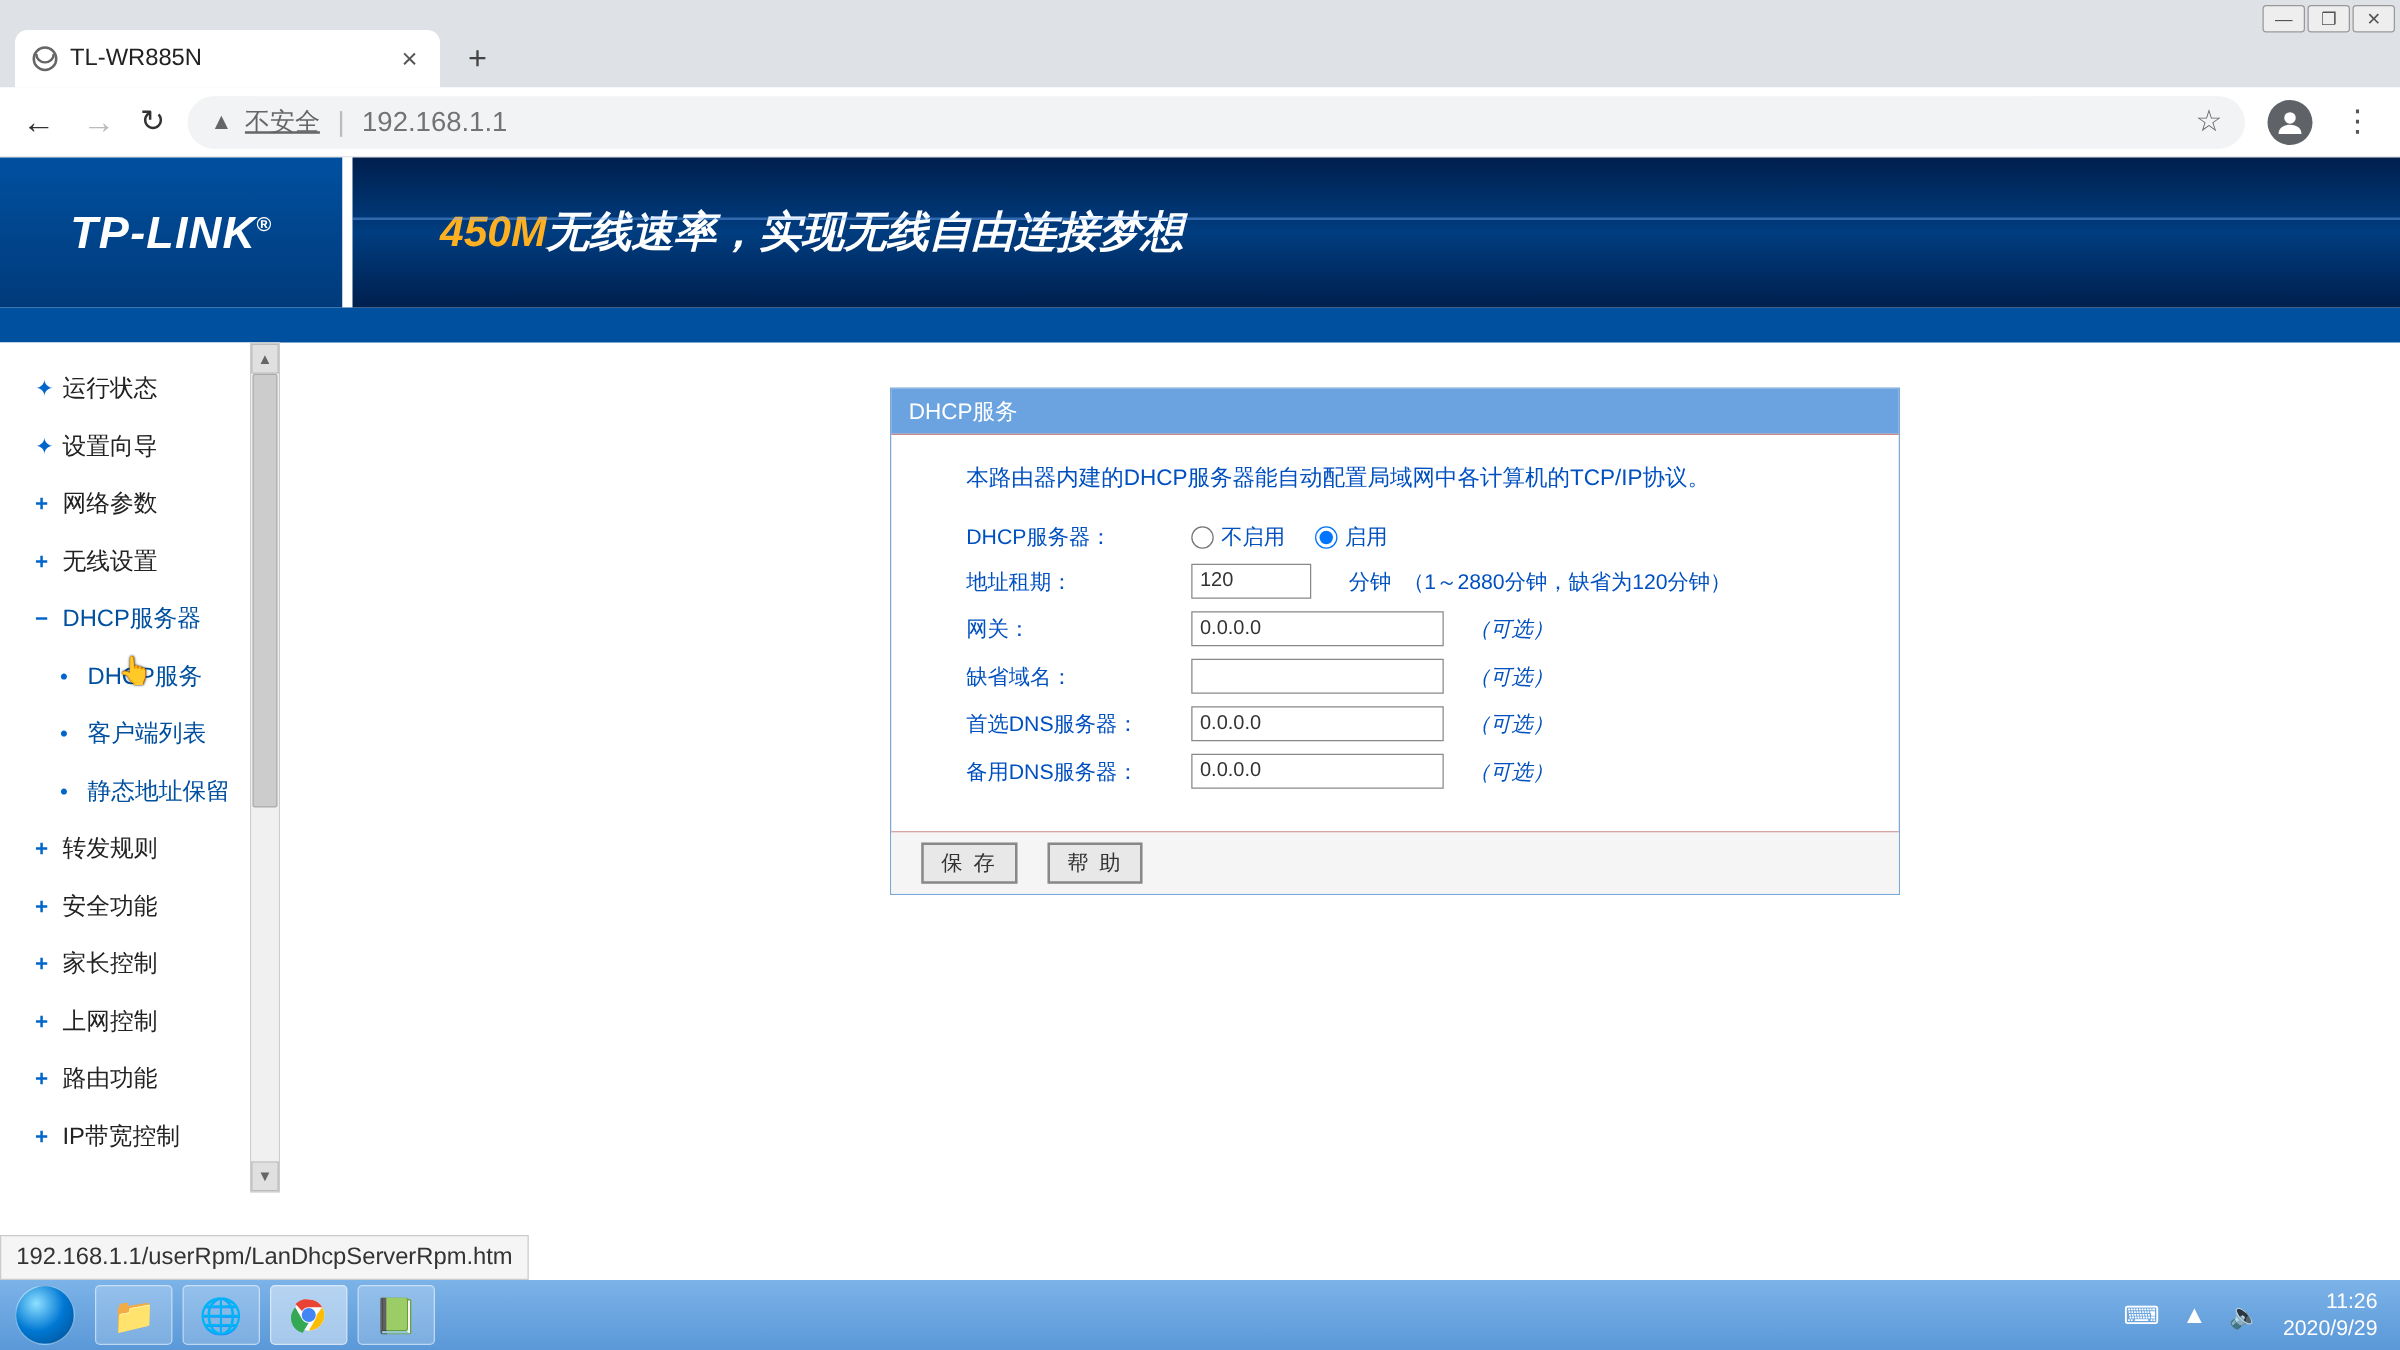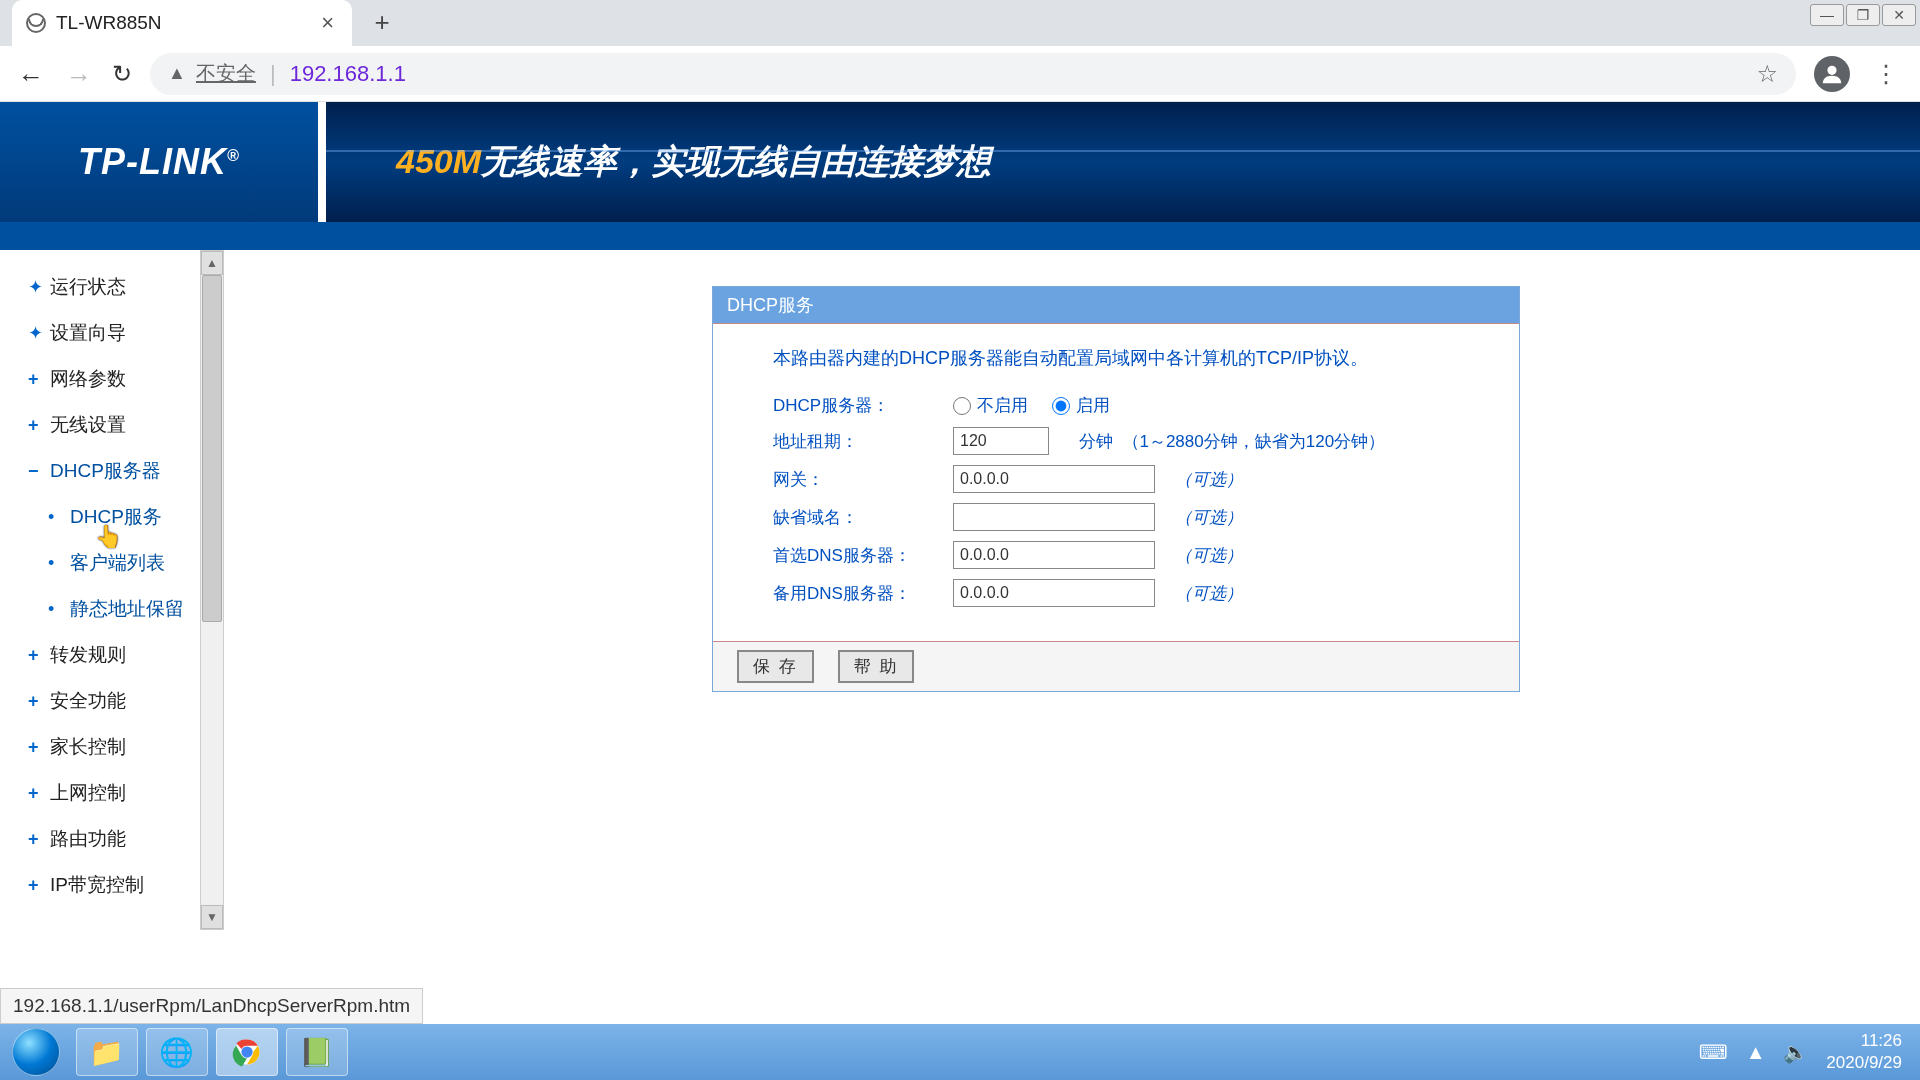--- a/index.html
+++ b/index.html
@@ -3,49 +3,49 @@
   <meta charset="utf-8">
   <style>
     * { margin: 0; padding: 0; box-sizing: border-box; }
     body { font-family: Arial, "Microsoft YaHei", sans-serif; width: 1920px; height: 1080px; overflow: hidden; position: relative; background: #fff; }
     
     
     .window-controls { position: absolute; top: 0; right: 0; display: flex; gap: 2px; padding: 4px; z-index: 100; }
     .window-btn { width: 34px; height: 22px; border: 1px solid #999; background: #eee; display: flex; align-items: center; justify-content: center; font-size: 14px; color: #555; border-radius: 3px; cursor: pointer; }
     
     
-    .tab-bar { height: 46px; background: #dee1e6; display: flex; align-items: flex-end; padding-left: 12px; }
+    .tab-bar { height: 70px; background: #dee1e6; display: flex; align-items: flex-end; padding-left: 12px; }
     .tab { background: #fff; height: 46px; width: 340px; border-radius: 10px 10px 0 0; display: flex; align-items: center; padding: 0 14px; gap: 10px; }
     .tab-favicon { width: 20px; height: 20px; border: 2px solid #666; border-radius: 50%; display: flex; align-items: center; justify-content: center; font-size: 11px; color: #666; position: relative; }
     .tab-favicon::after { content:""; position:absolute; width: 12px; height: 6px; border: 2px solid #666; border-top: none; border-radius: 0 0 8px 8px; top: 4px; }
     .tab-title { flex: 1; font-size: 19px; color: #222; }
     .tab-close { font-size: 22px; color: #555; cursor: pointer; padding: 0 4px; }
     .new-tab { width: 40px; height: 40px; display: flex; align-items: center; justify-content: center; font-size: 26px; color: #444; margin-left: 10px; margin-bottom: 4px; cursor: pointer; }
     
     
     .address-bar { height: 56px; background: #fff; display: flex; align-items: center; padding: 0 16px; gap: 18px; border-bottom: 1px solid #e0e0e0; }
     .nav-btn { font-size: 26px; color: #333; cursor: pointer; width: 30px; text-align: center; }
     .nav-btn.disabled { color: #bbb; }
     .reload-btn { font-size: 24px; color: #333; cursor: pointer; }
     .url-box { flex: 1; height: 42px; background: #f1f3f4; border-radius: 22px; display: flex; align-items: center; padding: 0 18px; gap: 10px; }
     .warning-icon { color: #666; font-size: 18px; }
     .security-text { color: #666; font-size: 20px; text-decoration: underline; }
     .url-divider { color: #bbb; font-size: 22px; margin: 0 4px; }
-    .url-text { color: #6d28d9; font-size: 22px; }
+    .url-text { color: #737373; font-size: 22px; }
     .star-icon { color: #666; font-size: 24px; cursor: pointer; }
     .profile-icon { width: 36px; height: 36px; background: #5f6368; border-radius: 50%; display: flex; align-items: center; justify-content: center; cursor: pointer; }
     .profile-icon svg { fill: #fff; }
     .menu-dots { font-size: 24px; color: #555; cursor: pointer; padding: 0 6px; }
     
     
     .page { height: calc(100% - 110px - 56px); display: flex; flex-direction: column; }
     
     
     .banner-row { height: 120px; display: flex; }
-    .logo-box { width: 318px; background: linear-gradient(#0050a0, #013a7a); display: flex; align-items: center; justify-content: center; }
+    .logo-box { width: 274px; background: linear-gradient(#0050a0, #013a7a); display: flex; align-items: center; justify-content: center; }
     .logo-text { color: #fff; font-size: 36px; font-weight: bold; font-style: italic; letter-spacing: 1px; }
     .logo-text sup { font-size: 16px; }
     .banner-gap { width: 8px; background: #fff; }
     .banner-main { flex: 1; background: linear-gradient(#001f4d, #003d80 50%, #001f4d); display: flex; align-items: center; padding-left: 70px; position: relative; overflow: hidden; }
     .banner-main::before { content: ""; position: absolute; top: 40%; left: 0; right: 0; height: 2px; background: rgba(120,180,255,0.4); }
     .banner-text { font-size: 34px; font-weight: bold; color: #fff; font-style: italic; }
     .banner-text .highlight { color: #ffb020; }
     
     
     .blue-strip { height: 28px; background: #0050a0; }

